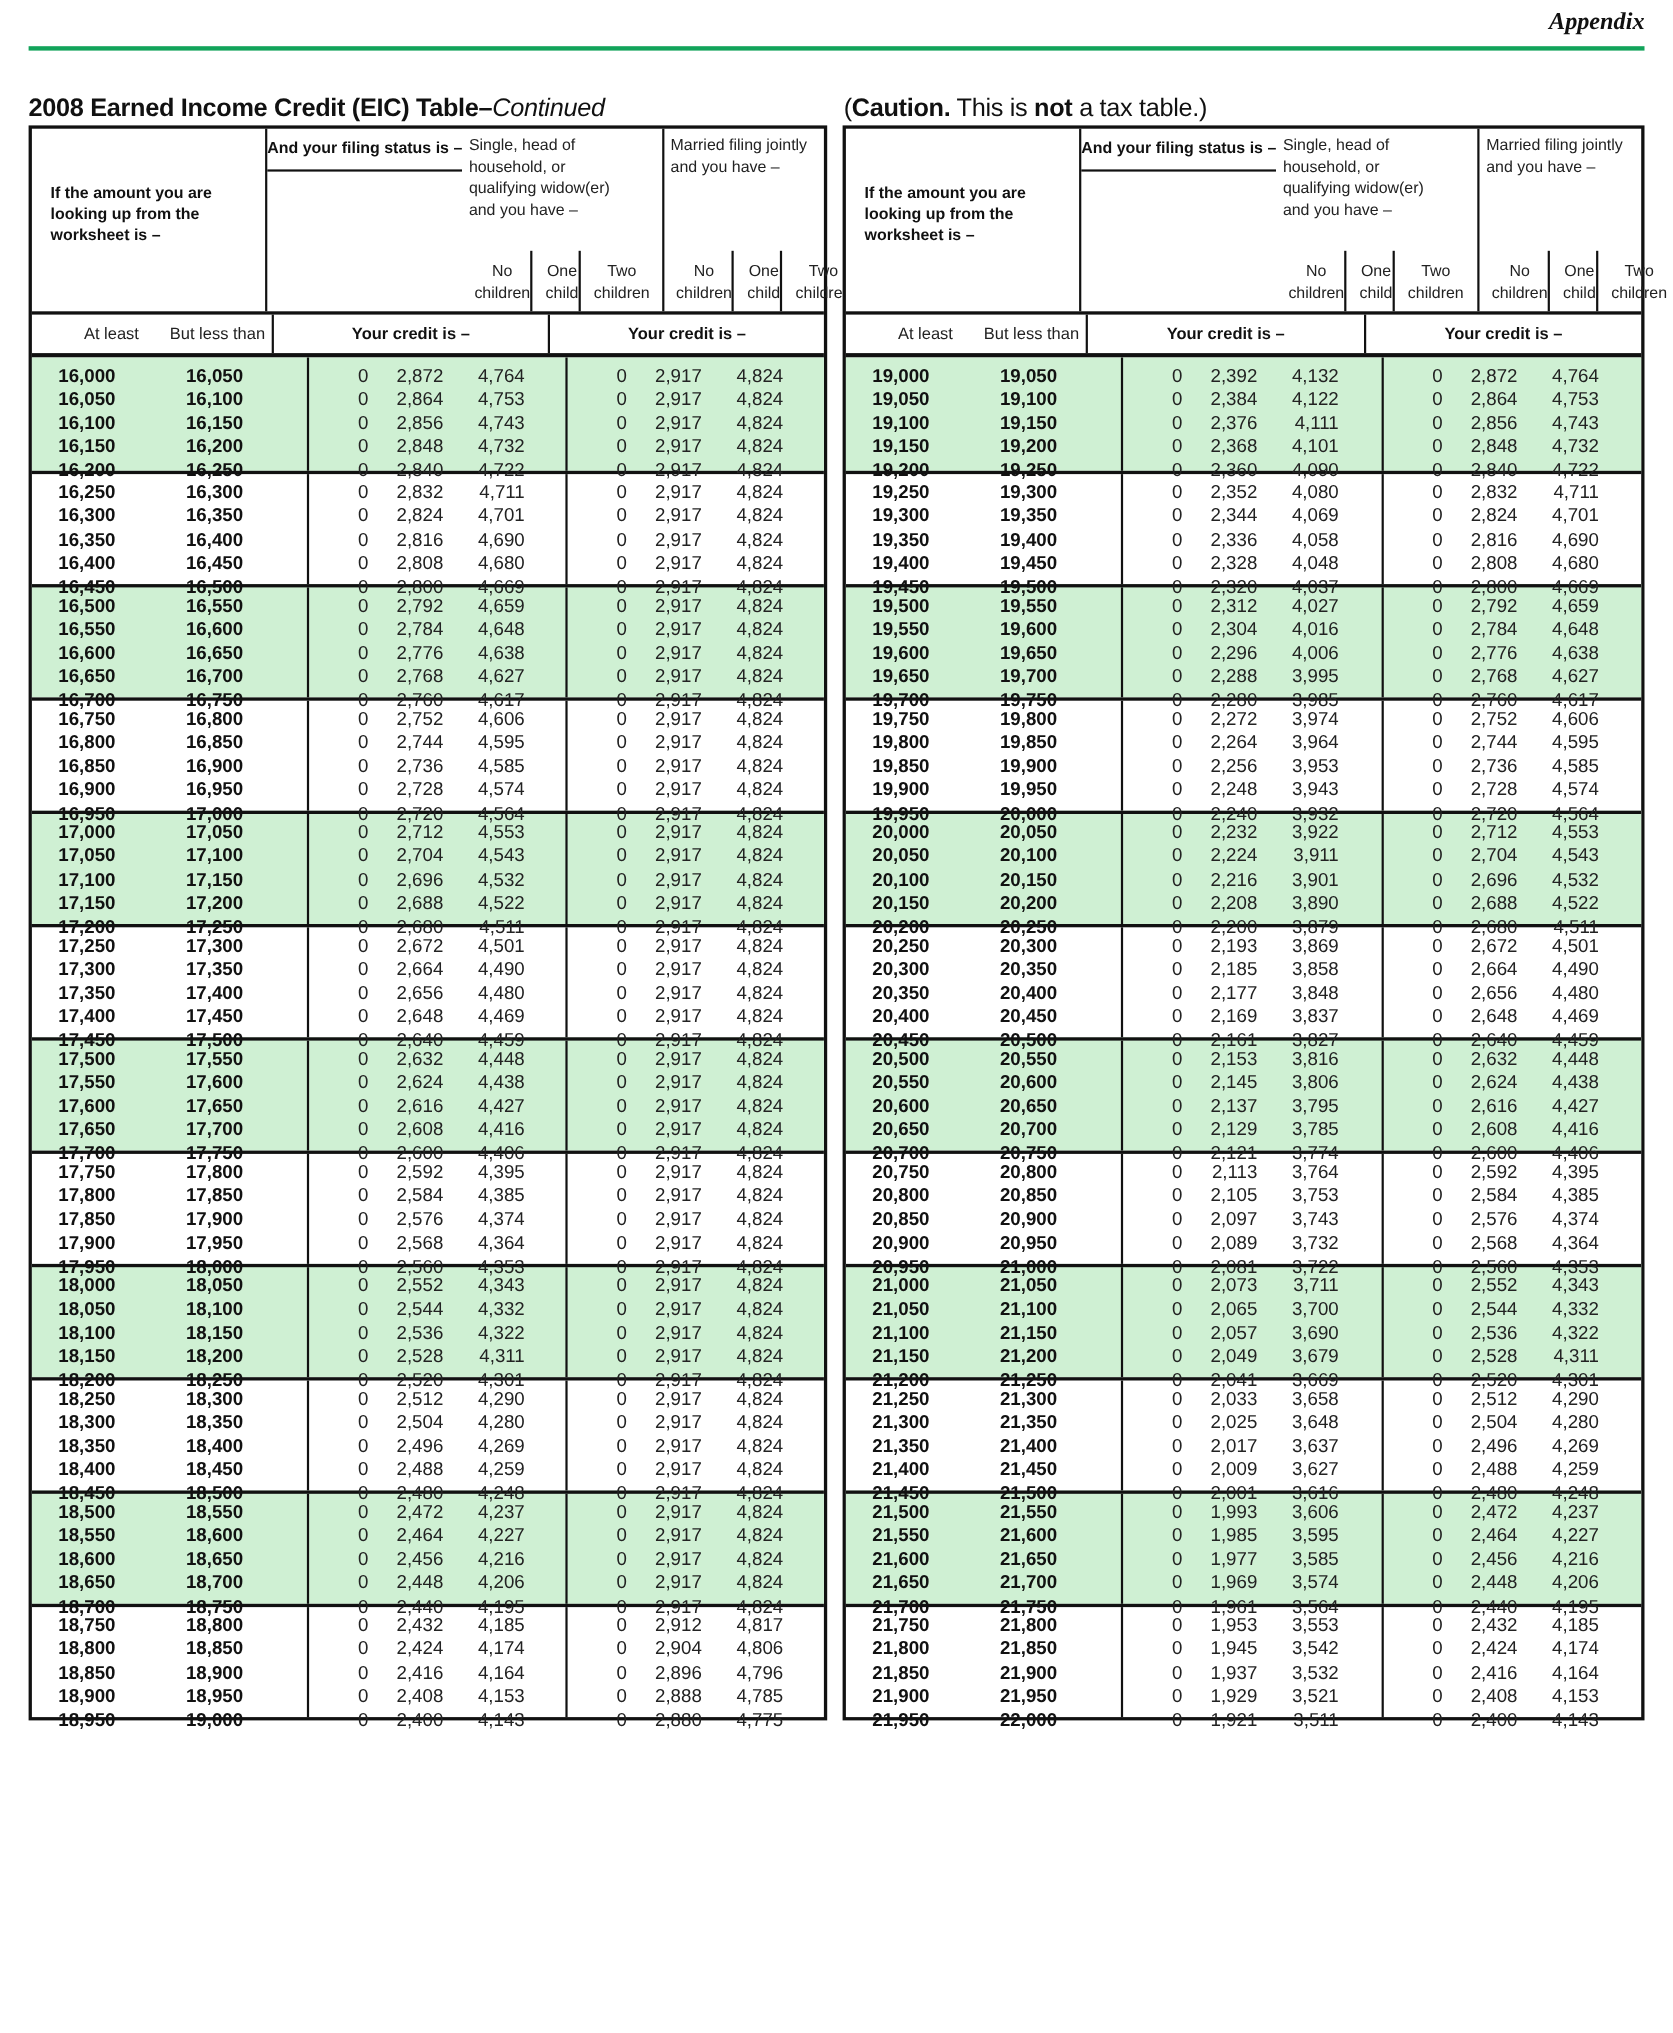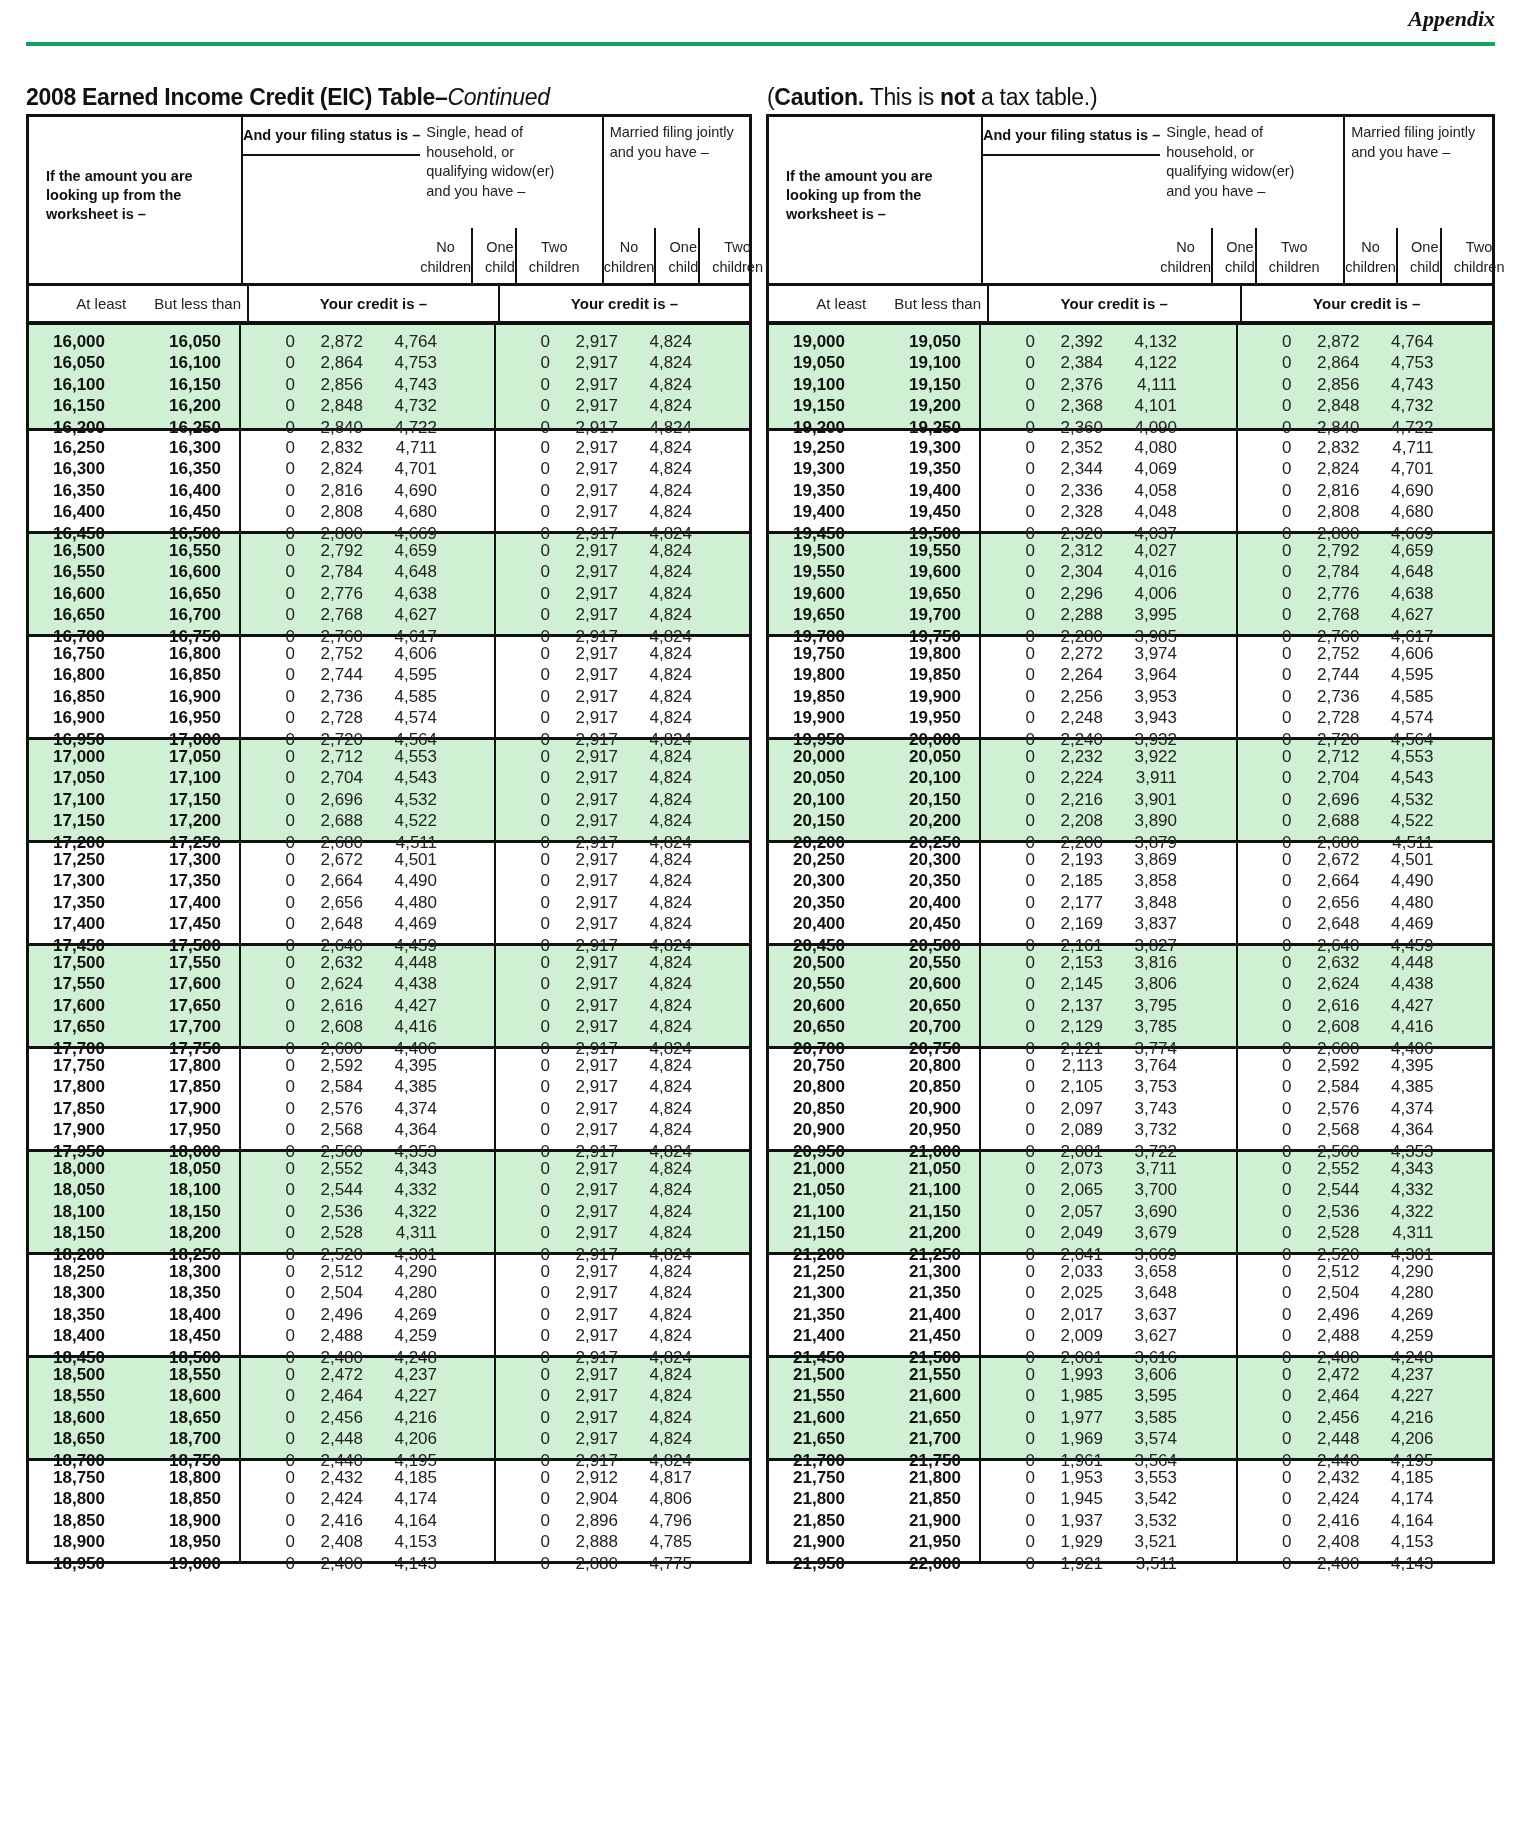--- a/index.html
+++ b/index.html
@@ -19,34 +19,34 @@
 
   .hdr { position: relative; height: 166px; border-bottom: 3px solid #111; display: flex; }
   .hdr .lookup { width: 212px; border-right: 2px solid #111; position: relative; }
   .hdr .lookup .q { position: absolute; left: 17px; top: 50px; font-size: 14.5px; font-weight: bold; line-height: 19px; width: 180px; }
   .hdr .status { flex: 1; display: flex; flex-direction: row; }
   .hdr .status .top { height: 37px; border-bottom: 2px solid #111; text-align: center; font-weight: bold; font-size: 14.5px; line-height: 37px; }
   .hdr .status .groups { flex: 1; display: flex; }
   .grp { flex: 1; position: relative; }
   .grp + .grp { border-left: 2px solid #111; margin-left: 36px; }
   .grp .gtitle { position: absolute; left: 6px; top: 6px; right: 6px; font-size: 14.5px; line-height: 19.5px; color: #222; }
-  .grp .subs { position: absolute; left: 0; right: 0; bottom: 0; height: 55px; display: flex; }
+  .grp .subs { position: absolute; left: 11px; right: 0; bottom: 0; height: 55px; display: flex; }
   .grp .sub { flex: 1; text-align: center; font-size: 14.5px; line-height: 19.5px; color: #222; display: flex; align-items: flex-end; justify-content: center; padding-bottom: 6px; box-sizing: border-box; }
   .grp .sub + .sub { border-left: 2px solid #111; padding-left: 12px; }
 
   .hdr2 { height: 35px; border-bottom: 4px solid #111; display: flex; }
   .hdr2 .al { width: 220px; border-right: 2px solid #111; display: flex; justify-content: flex-end; align-items: center; font-size: 15px; color: #222; box-sizing: border-box; padding-right: 6px; }
   .hdr2 .al span + span { margin-left: 28px; }
   .hdr2 .yc { flex: 1; text-align: center; font-weight: bold; font-size: 15px; line-height: 35px; }
   .hdr2 .yc + .yc { border-left: 2px solid #111; }
 
   .block { display: flex; height: 103px; box-sizing: border-box; }
   .block + .block { border-top: 3px solid #111; }
   .block.green { background: #cff0d3; }
-  .block .rng { width: 212px; border-right: 2px solid #111; box-sizing: border-box; padding-top: 6px; }
+  .block .rng { width: 252px; border-right: 2px solid #111; box-sizing: border-box; padding-top: 6px; }
   .block .cr { flex: 1; box-sizing: border-box; padding-top: 6px; }
   .block .cr + .cr { border-left: 2px solid #111; }
   .row { display: flex; height: 21.4px; line-height: 21.4px; font-size: 17px; }
   .rng .row span { font-weight: bold; text-align: right; display: inline-block; }
   .rng .row .a { width: 76px; }
   .rng .row .b { width: 116px; }
   .cr .row span { text-align: right; display: inline-block; color: #222; }
   .cr .row .n { width: 54px; }
   .cr .row .o { width: 68px; }
   .cr .row .t { width: 74px; }

